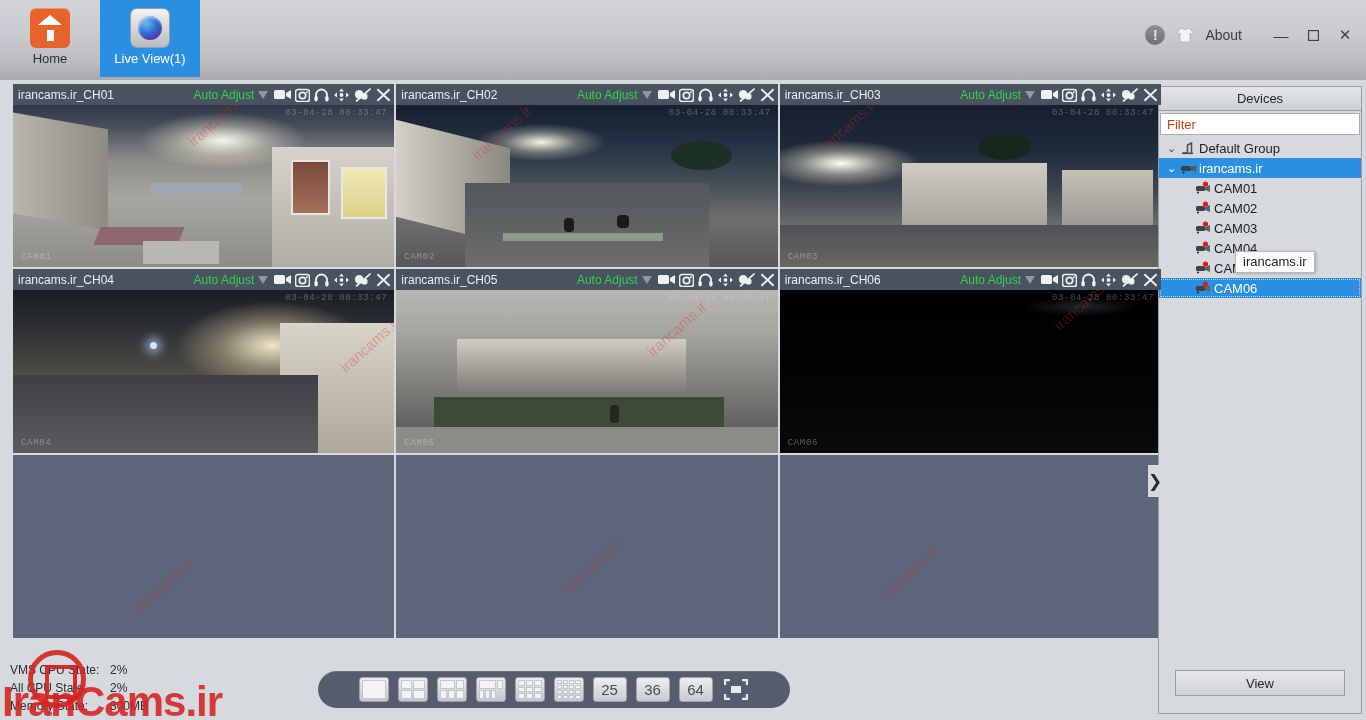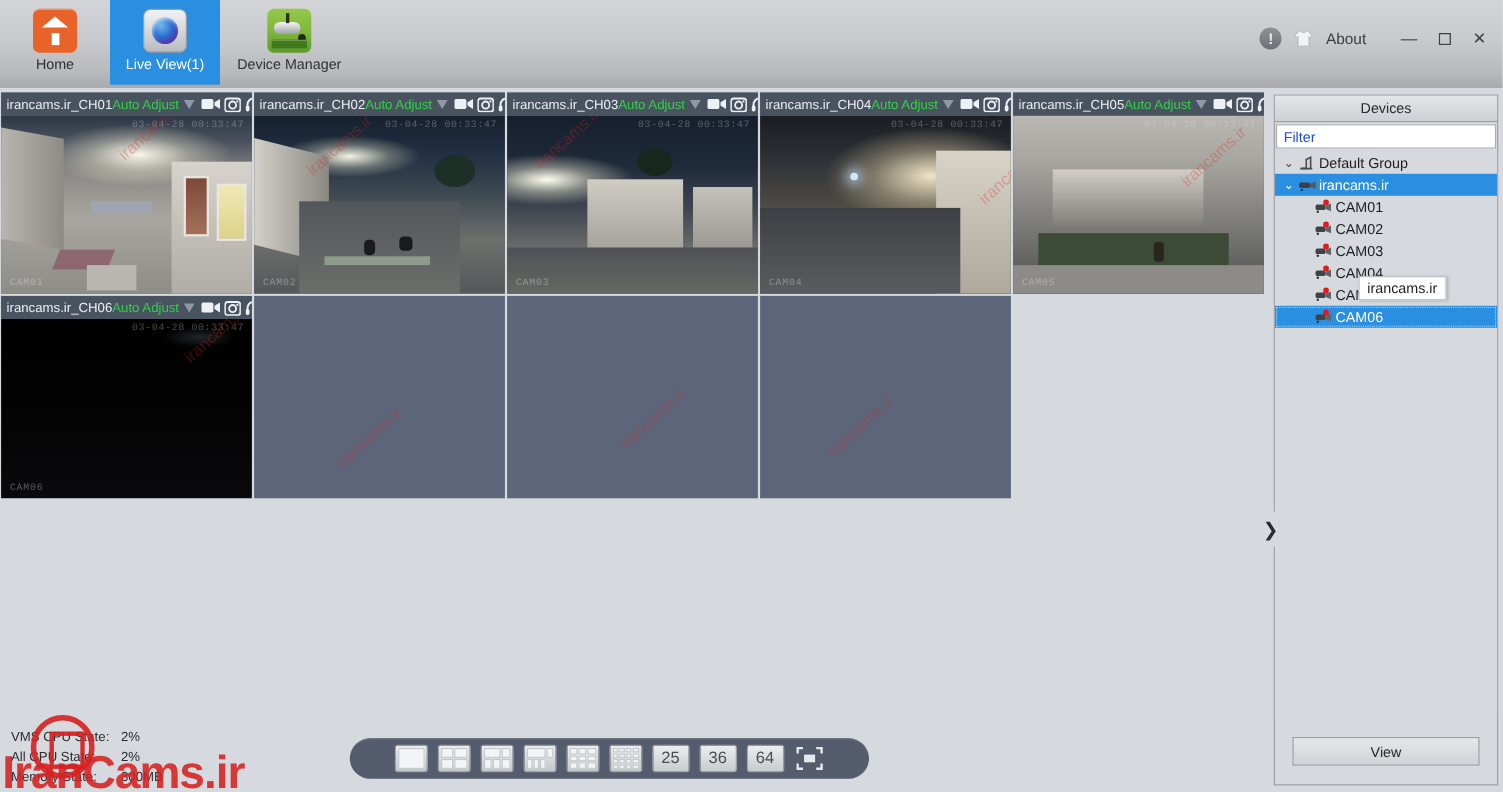--- a/index.html
+++ b/index.html
@@ -133,24 +133,24 @@
     display: flex;
   }
 
   
   #video-area {
     position: relative;
     width: 1150px; height: 640px;
     background: #d6d9dd;
   }
   #grid {
-    position: absolute; left: 0; top: 4px;
+    position: absolute; left: 12px; top: 4px;
     width: 1150px; height: 554px;
     display: grid;
-    grid-template-columns: repeat(5, 1fr);
+    grid-template-columns: repeat(3, 1fr);
     grid-template-rows: repeat(3, 1fr);
     gap: 2px 2px;
     padding: 0 1px;
   }
   .tile {
     position: relative;
     background: #5c6579;
     overflow: hidden;
   }
   .tile-bar {
@@ -365,21 +365,21 @@
     border-bottom: 1px solid #9a9da1;
     display: flex; align-items: center; justify-content: center;
     font-size: 13px; color: #26282b;
   }
   #dev-filter {
     height: 22px; flex: 0 0 22px;
     margin: 2px 1px 1px 1px;
     background: #fff; border: 1px solid #aaadb1;
     display: flex; align-items: center;
     padding-left: 6px;
-    font-size: 13px; color: #1d4ed8;
+    font-size: 13px; color: #c2410c;
   }
   #dev-tree {
     flex: 1 1 auto;
     background: #d6d9dd;
     position: relative;
     padding-top: 2px;
     font-size: 13px; color: #1b1d20;
     overflow: hidden;
   }
   .trow {
@@ -447,27 +447,20 @@
   <div class="navbtn">
     <div class="nicon ico-home"></div>
     <div class="nlabel">Home</div>
   </div>
 
   <div class="navbtn active">
     <div class="nicon ico-live"></div>
     <div class="nlabel">Live View(1)</div>
   </div>
 
-  <div class="navbtn wide">
-    <div class="nicon ico-dev">
-        <i></i>
-        <u></u>
-      </div>
-    <div class="nlabel">Device Manager</div>
-  </div>
 
   <div id="title-right">
     <div class="ico-info">!</div>
     <div class="ico-shirt">
       <svg width="20" height="20" viewBox="0 0 20 20">
         <path d="M7 3 L4 5 L2 8 L4.5 9.5 L5 8 L5 17 L15 17 L15 8 L15.5 9.5 L18 8 L16 5 L13 3 C12 5 8 5 7 3 Z" fill="#f2f3f5" stroke="#a9acb0" stroke-width="0.7"></path>
       </svg>
     </div>
     <div id="about-label">About</div>
     <div class="winbtn">—</div>

